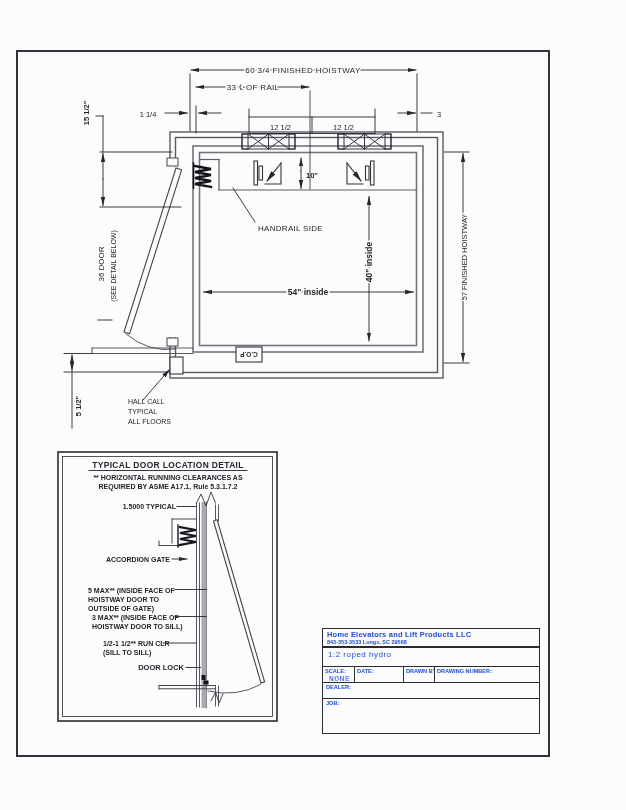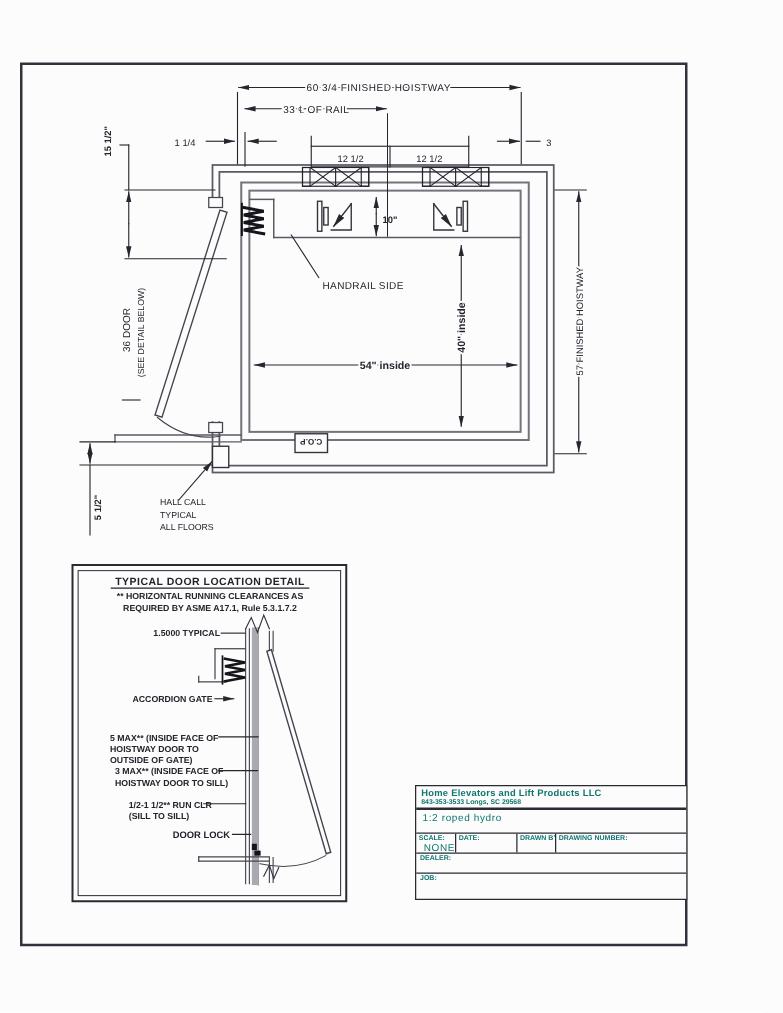--- a/index.html
+++ b/index.html
@@ -4,32 +4,32 @@
 <style>
   html,body{margin:0;padding:0;background:#ffffff;}
   .page{position:relative;width:626px;height:810px;background:#fcfcfd;overflow:hidden;
         font-family:"Liberation Sans", sans-serif;}
   svg{position:absolute;left:0;top:0;}
   svg text{fill:#23232b;}
   .dimtxt{paint-order:stroke;stroke:#fcfcfd;stroke-width:3px;}
   .t7{font-size:7px;} .t75{font-size:7.5px;} .t8{font-size:8px;} .t85{font-size:8.5px;}
   .b{font-weight:bold;}
   
-  .tb{position:absolute;left:332px;top:628px;width:218px;height:92px;
-      border:1.3px solid #2a2a32;box-sizing:border-box;background:#fcfcfd;color:#0f766e;}
+  .tb{position:absolute;left:322px;top:628px;width:218px;height:106px;
+      border:1.3px solid #2a2a32;box-sizing:border-box;background:#fcfcfd;color:#1d4ed8;}
   .tb-row1{height:19px;border-bottom:2px solid #2a2a32;box-sizing:border-box;padding:1px 0 0 4px;}
   .tb-company{font-size:7.5px;font-weight:bold;letter-spacing:.2px;white-space:nowrap;}
   .tb-contact{font-size:5.5px;font-weight:bold;white-space:nowrap;}
   .tb-row2{height:14px;border-bottom:1px solid #2a2a32;box-sizing:border-box;
            font-size:8px;padding:2px 0 16px 5px;letter-spacing:.5px;}
   .tb-row3{height:16px;border-bottom:1px solid #2a2a32;box-sizing:border-box;display:flex;}
   .tb-cell{border-right:1px solid #2a2a32;box-sizing:border-box;padding:1px 0 0 2px;overflow:hidden;}
   .tb-cell:last-child{border-right:none;}
   .tb-lab{font-size:5.6px;font-weight:bold;white-space:nowrap;}
-  .tb-val{font-size:8px;margin-left:4px;letter-spacing:.5px;}
+  .tb-val{font-size:8px;margin-left:4px;letter-spacing:.5px;font-family:Liberation Mono, monospace;}
   .tb-row4,.tb-row5{height:16px;border-bottom:1px solid #2a2a32;box-sizing:border-box;padding:1px 0 0 3px;}
   .tb-row5{border-bottom:none;}
 </style>
 </head>
 <body>
 
 <div class="page">
 
 <svg width="626" height="810" viewBox="0 0 626 810">
   <defs>

